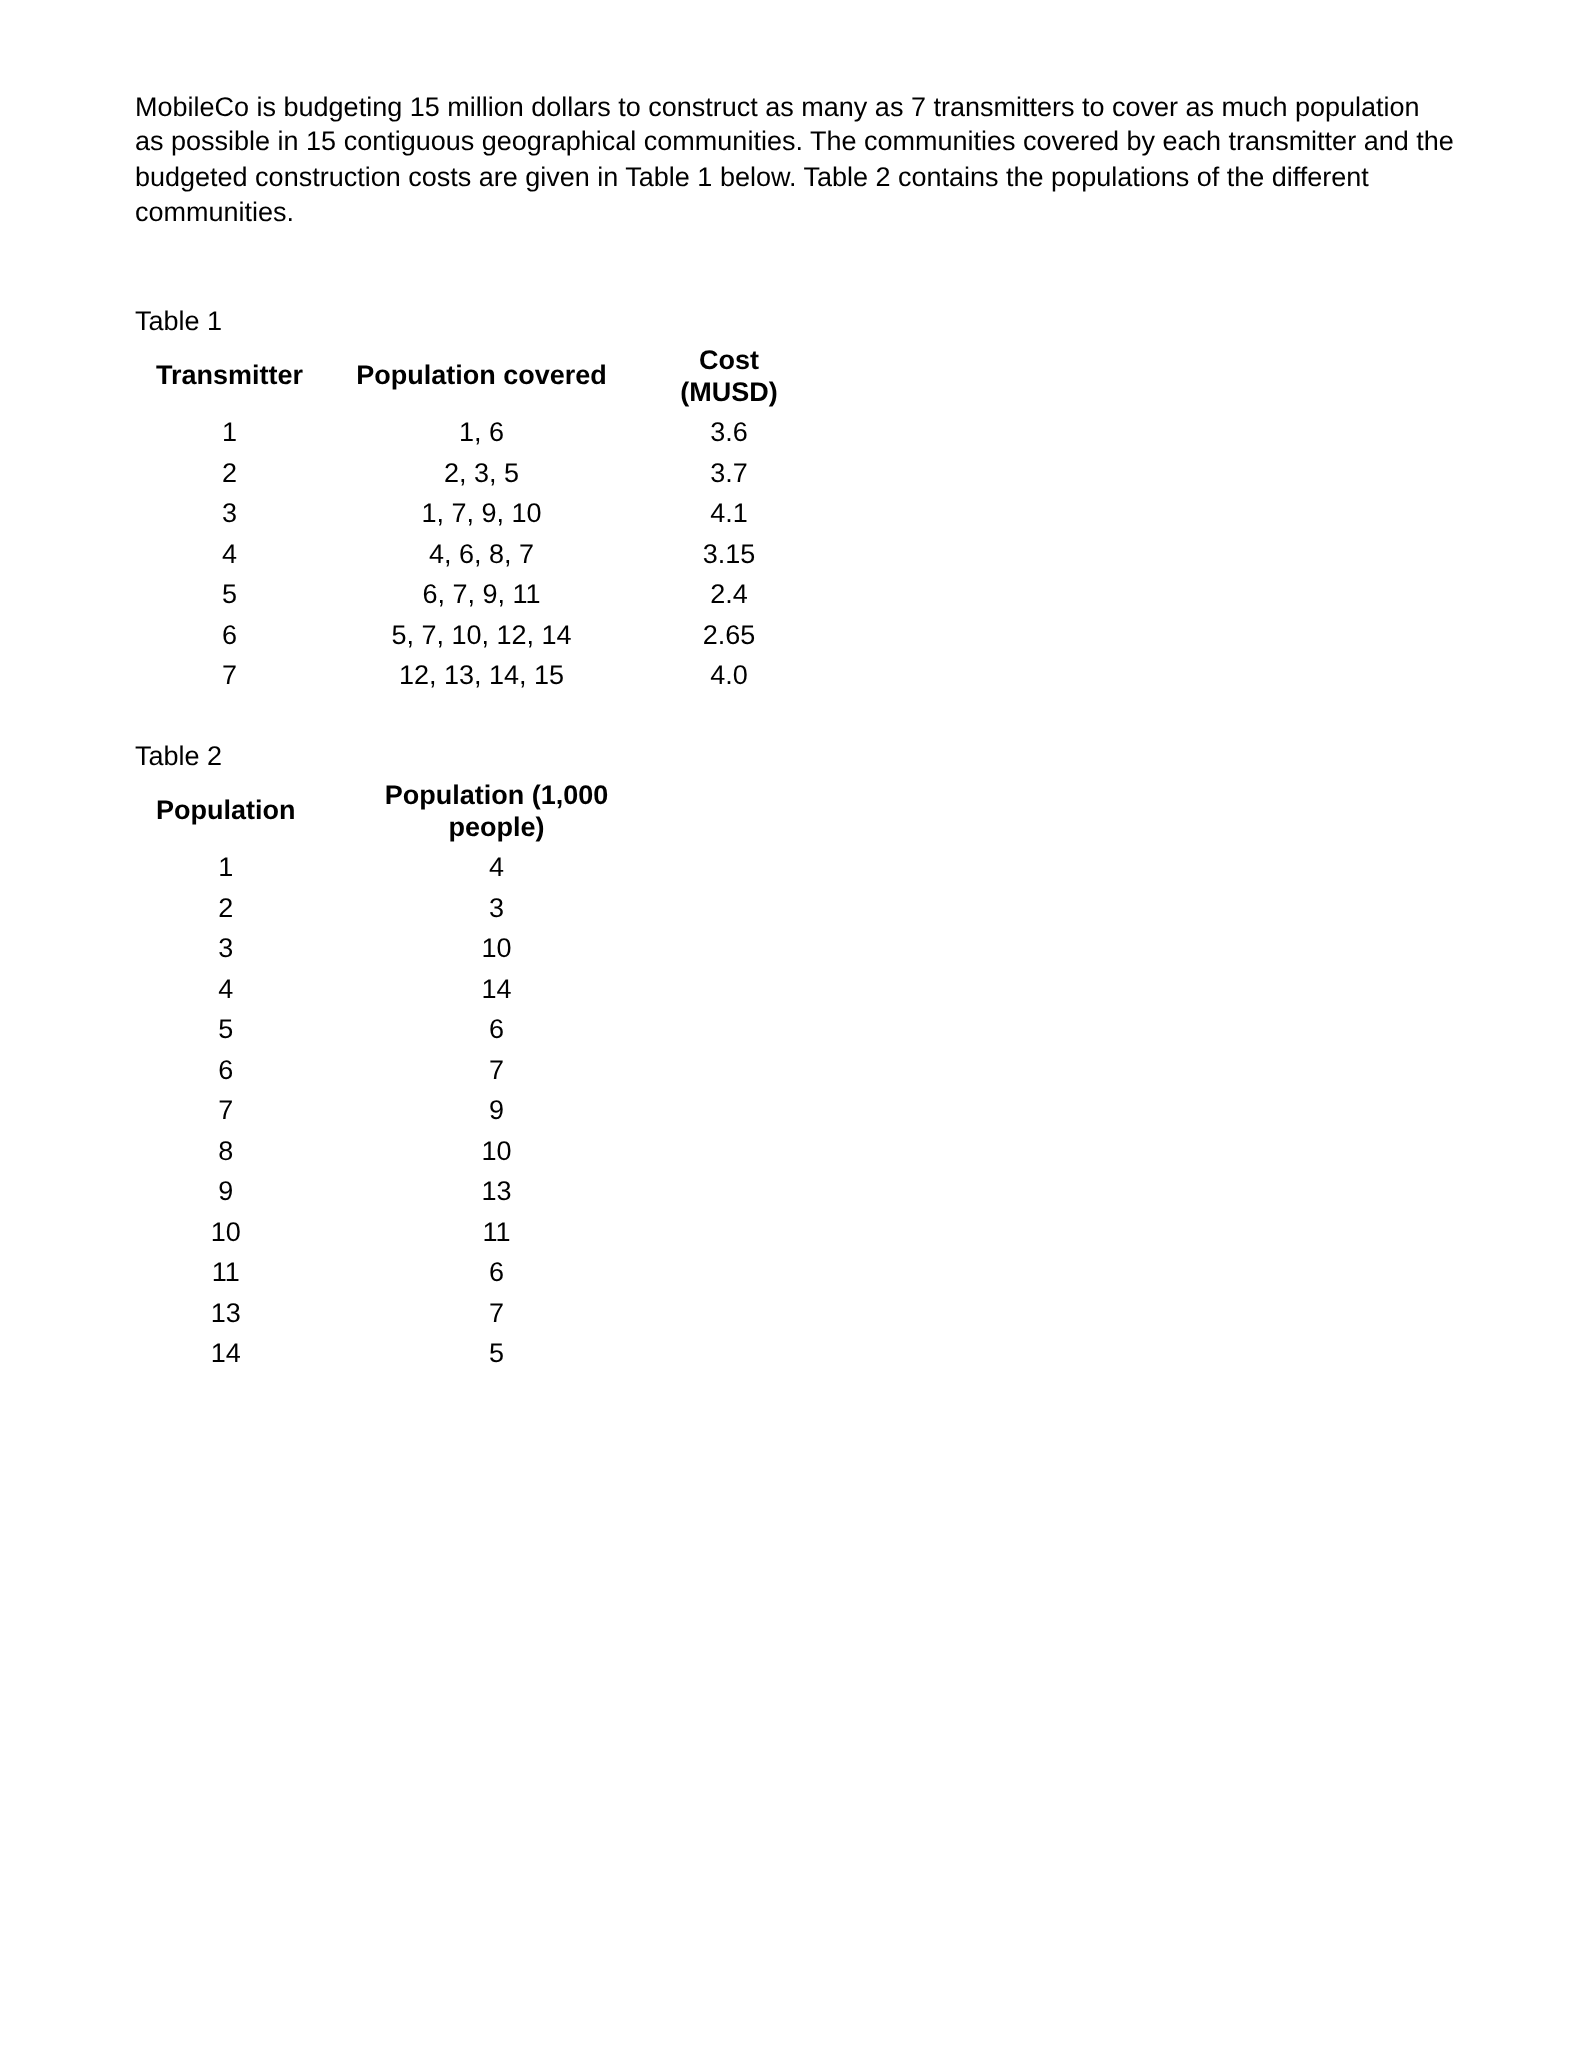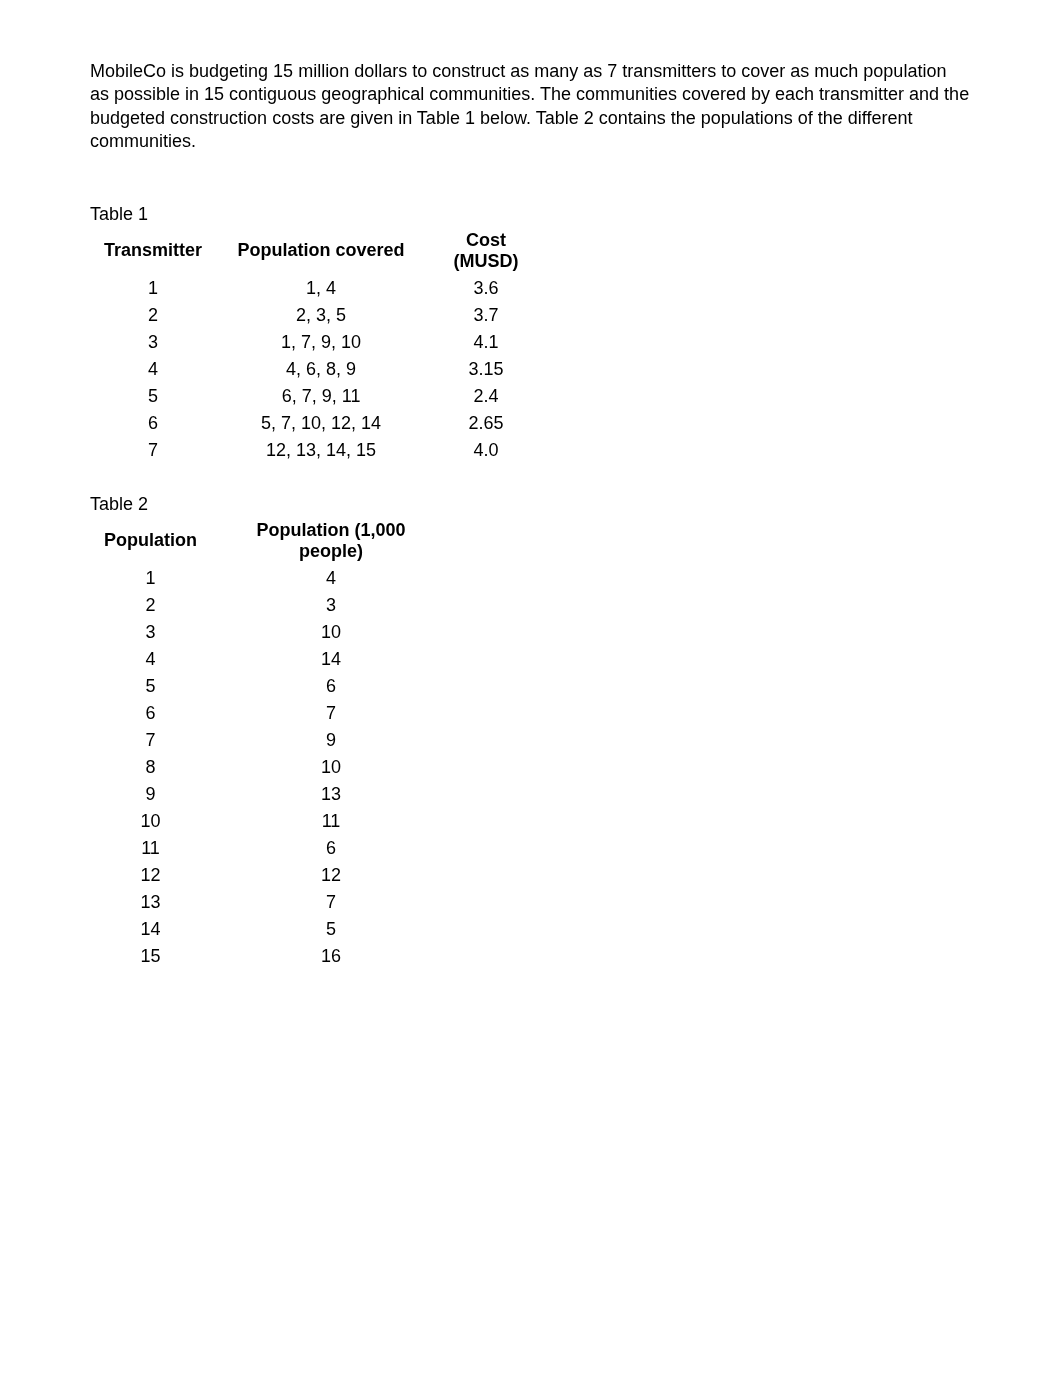--- a/index.html
+++ b/index.html
@@ -54,36 +54,36 @@
   <thead>
     <tr>
       <th>Transmitter</th>
       <th>Population covered</th>
       <th>Cost (MUSD)</th>
     </tr>
   </thead>
   <tbody id="table1-body">
       <tr>
         <td>1</td>
-        <td>1, 4</td>
+        <td>1, 6</td>
         <td>3.6</td>
       </tr>
       <tr>
         <td>2</td>
         <td>2, 3, 5</td>
         <td>3.7</td>
       </tr>
       <tr>
         <td>3</td>
         <td>1, 7, 9, 10</td>
         <td>4.1</td>
       </tr>
       <tr>
         <td>4</td>
-        <td>4, 6, 8, 9</td>
+        <td>4, 6, 8, 7</td>
         <td>3.15</td>
       </tr>
       <tr>
         <td>5</td>
         <td>6, 7, 9, 11</td>
         <td>2.4</td>
       </tr>
       <tr>
         <td>6</td>
         <td>5, 7, 10, 12, 14</td>
@@ -148,29 +148,21 @@
       </tr>
       <tr>
         <td>10</td>
         <td>11</td>
       </tr>
       <tr>
         <td>11</td>
         <td>6</td>
       </tr>
       <tr>
-        <td>12</td>
-        <td>12</td>
-      </tr>
-      <tr>
         <td>13</td>
         <td>7</td>
       </tr>
       <tr>
         <td>14</td>
         <td>5</td>
       </tr>
-      <tr>
-        <td>15</td>
-        <td>16</td>
-      </tr>
     </tbody>
 </table>
 
 </body></html>

